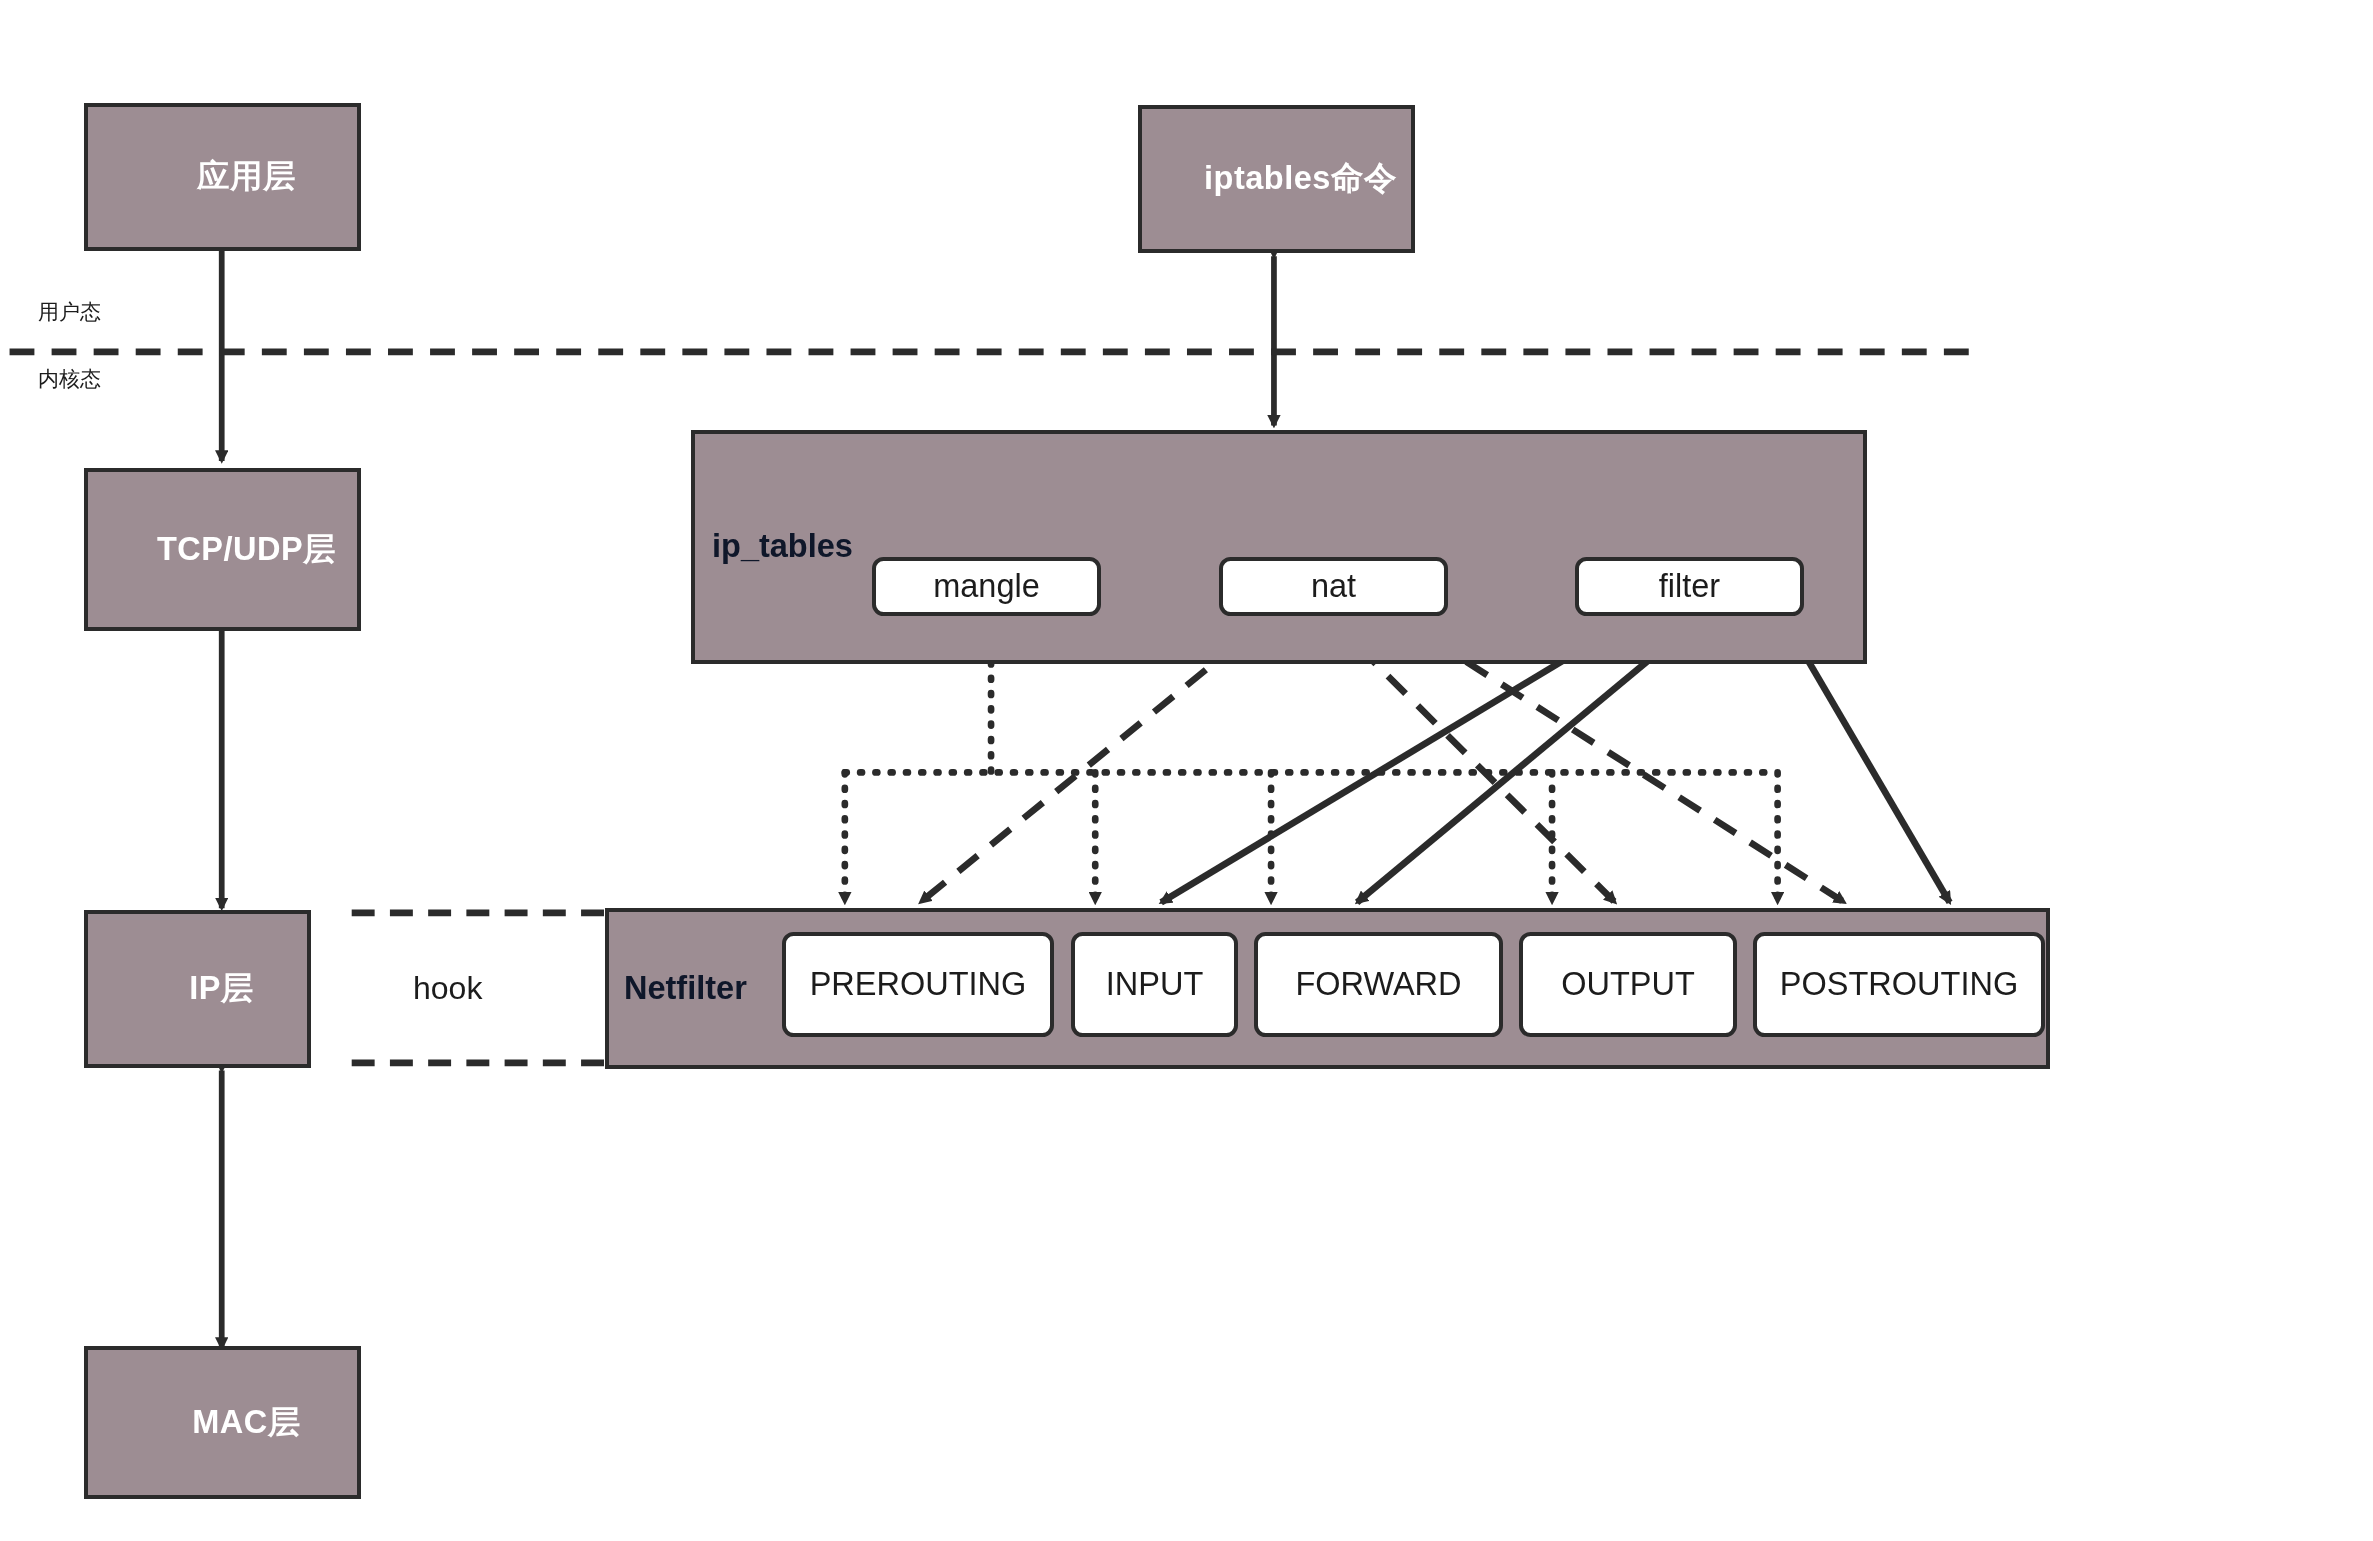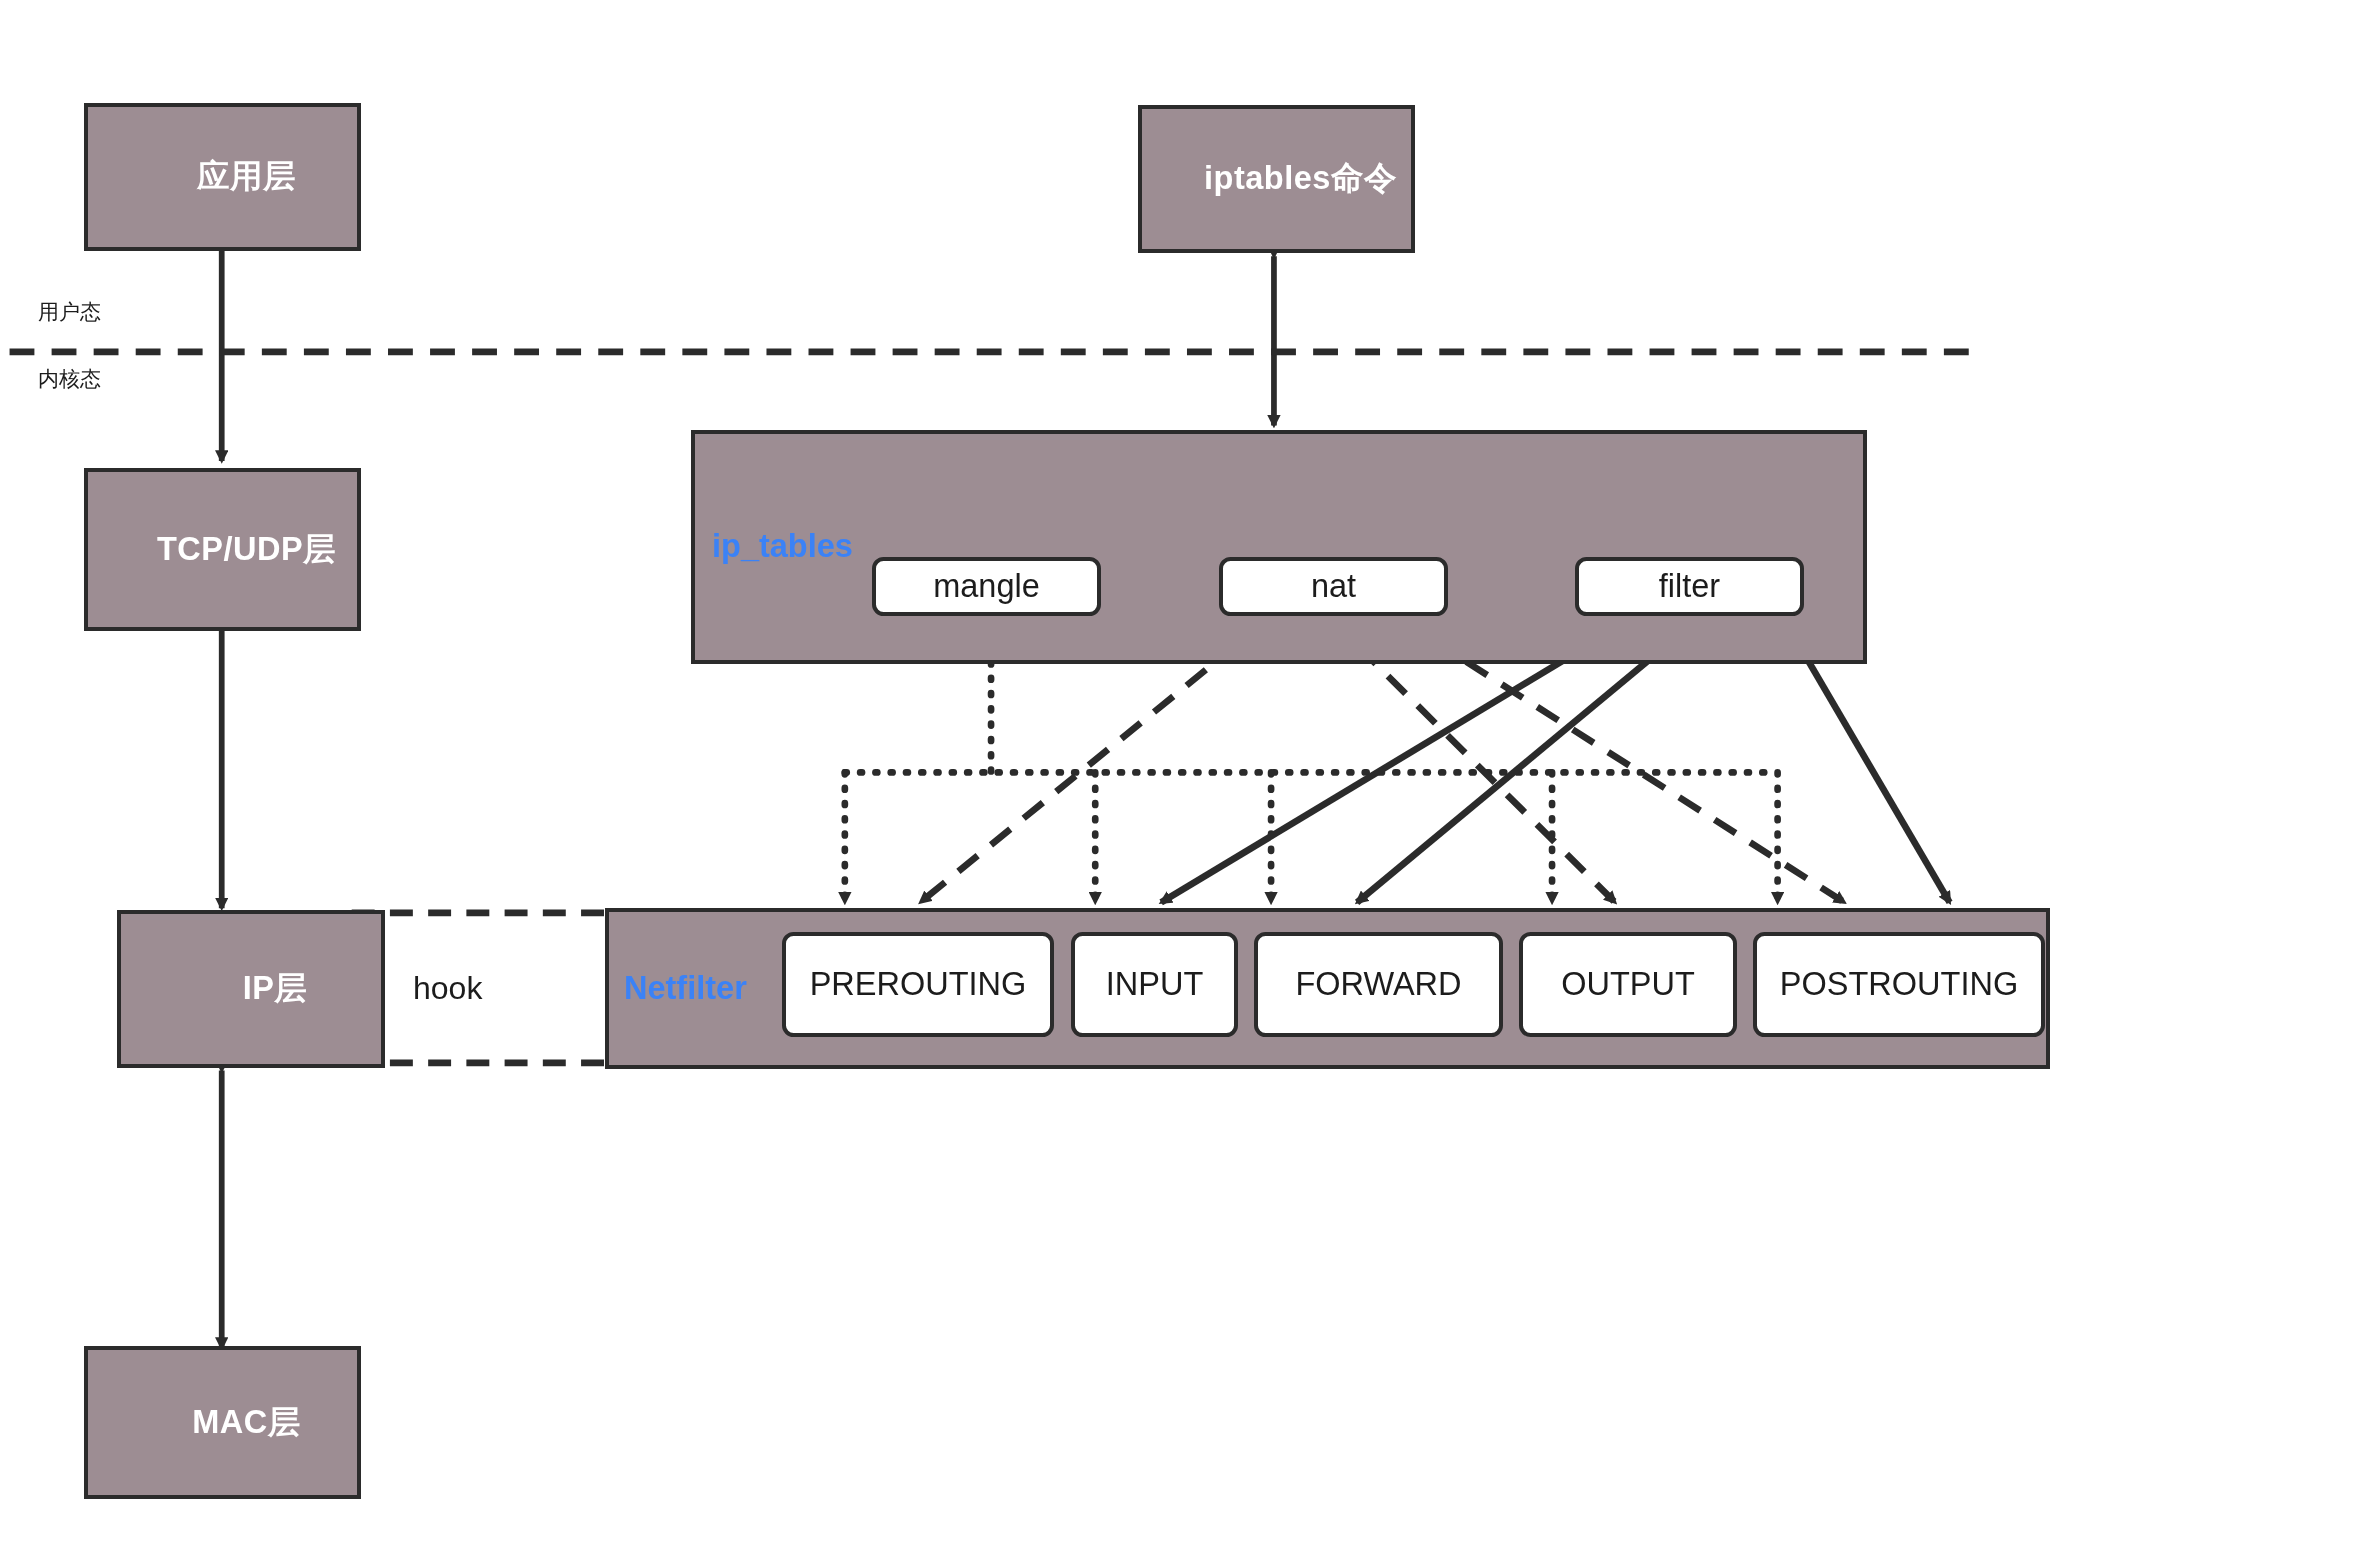--- a/index.html
+++ b/index.html
@@ -32,21 +32,21 @@
     padding-left: 48px;
   }
   .panel {
     position: absolute;
     box-sizing: border-box;
     background: #9d8d93;
     border: 4.8px solid #2b2b2b;
   }
   .panel-label {
     position: absolute;
-    color: #3b82f6;
+    color: #0f172a;
     font-size: 32.5px;
     font-weight: 700;
     white-space: nowrap;
   }
   .chip {
     position: absolute;
     box-sizing: border-box;
     display: flex;
     align-items: center;
     justify-content: center;
@@ -131,21 +131,21 @@
   </svg>
 
   <div class="node z-node" style="left:84px; top:103px; width:277px; height:148px;">
     <span>应用层</span>
   </div>
 
   <div class="node z-node" style="left:84px; top:468px; width:277px; height:163px;">
     <span>TCP/UDP层</span>
   </div>
 
-  <div class="node z-node" style="left:84px; top:910px; width:268px; height:158px;margin-left:33px;">
+  <div class="node z-node" style="left:84px; top:910px; width:227px; height:158px;">
     <span>IP层</span>
   </div>
 
   <div class="node z-node" style="left:84px; top:1346px; width:277px; height:153px;">
     <span>MAC层</span>
   </div>
 
   <div class="plain-label z-text" style="left:38px; top:298px;">用户态</div>
   <div class="plain-label z-text" style="left:38px; top:365px;">内核态</div>
 

